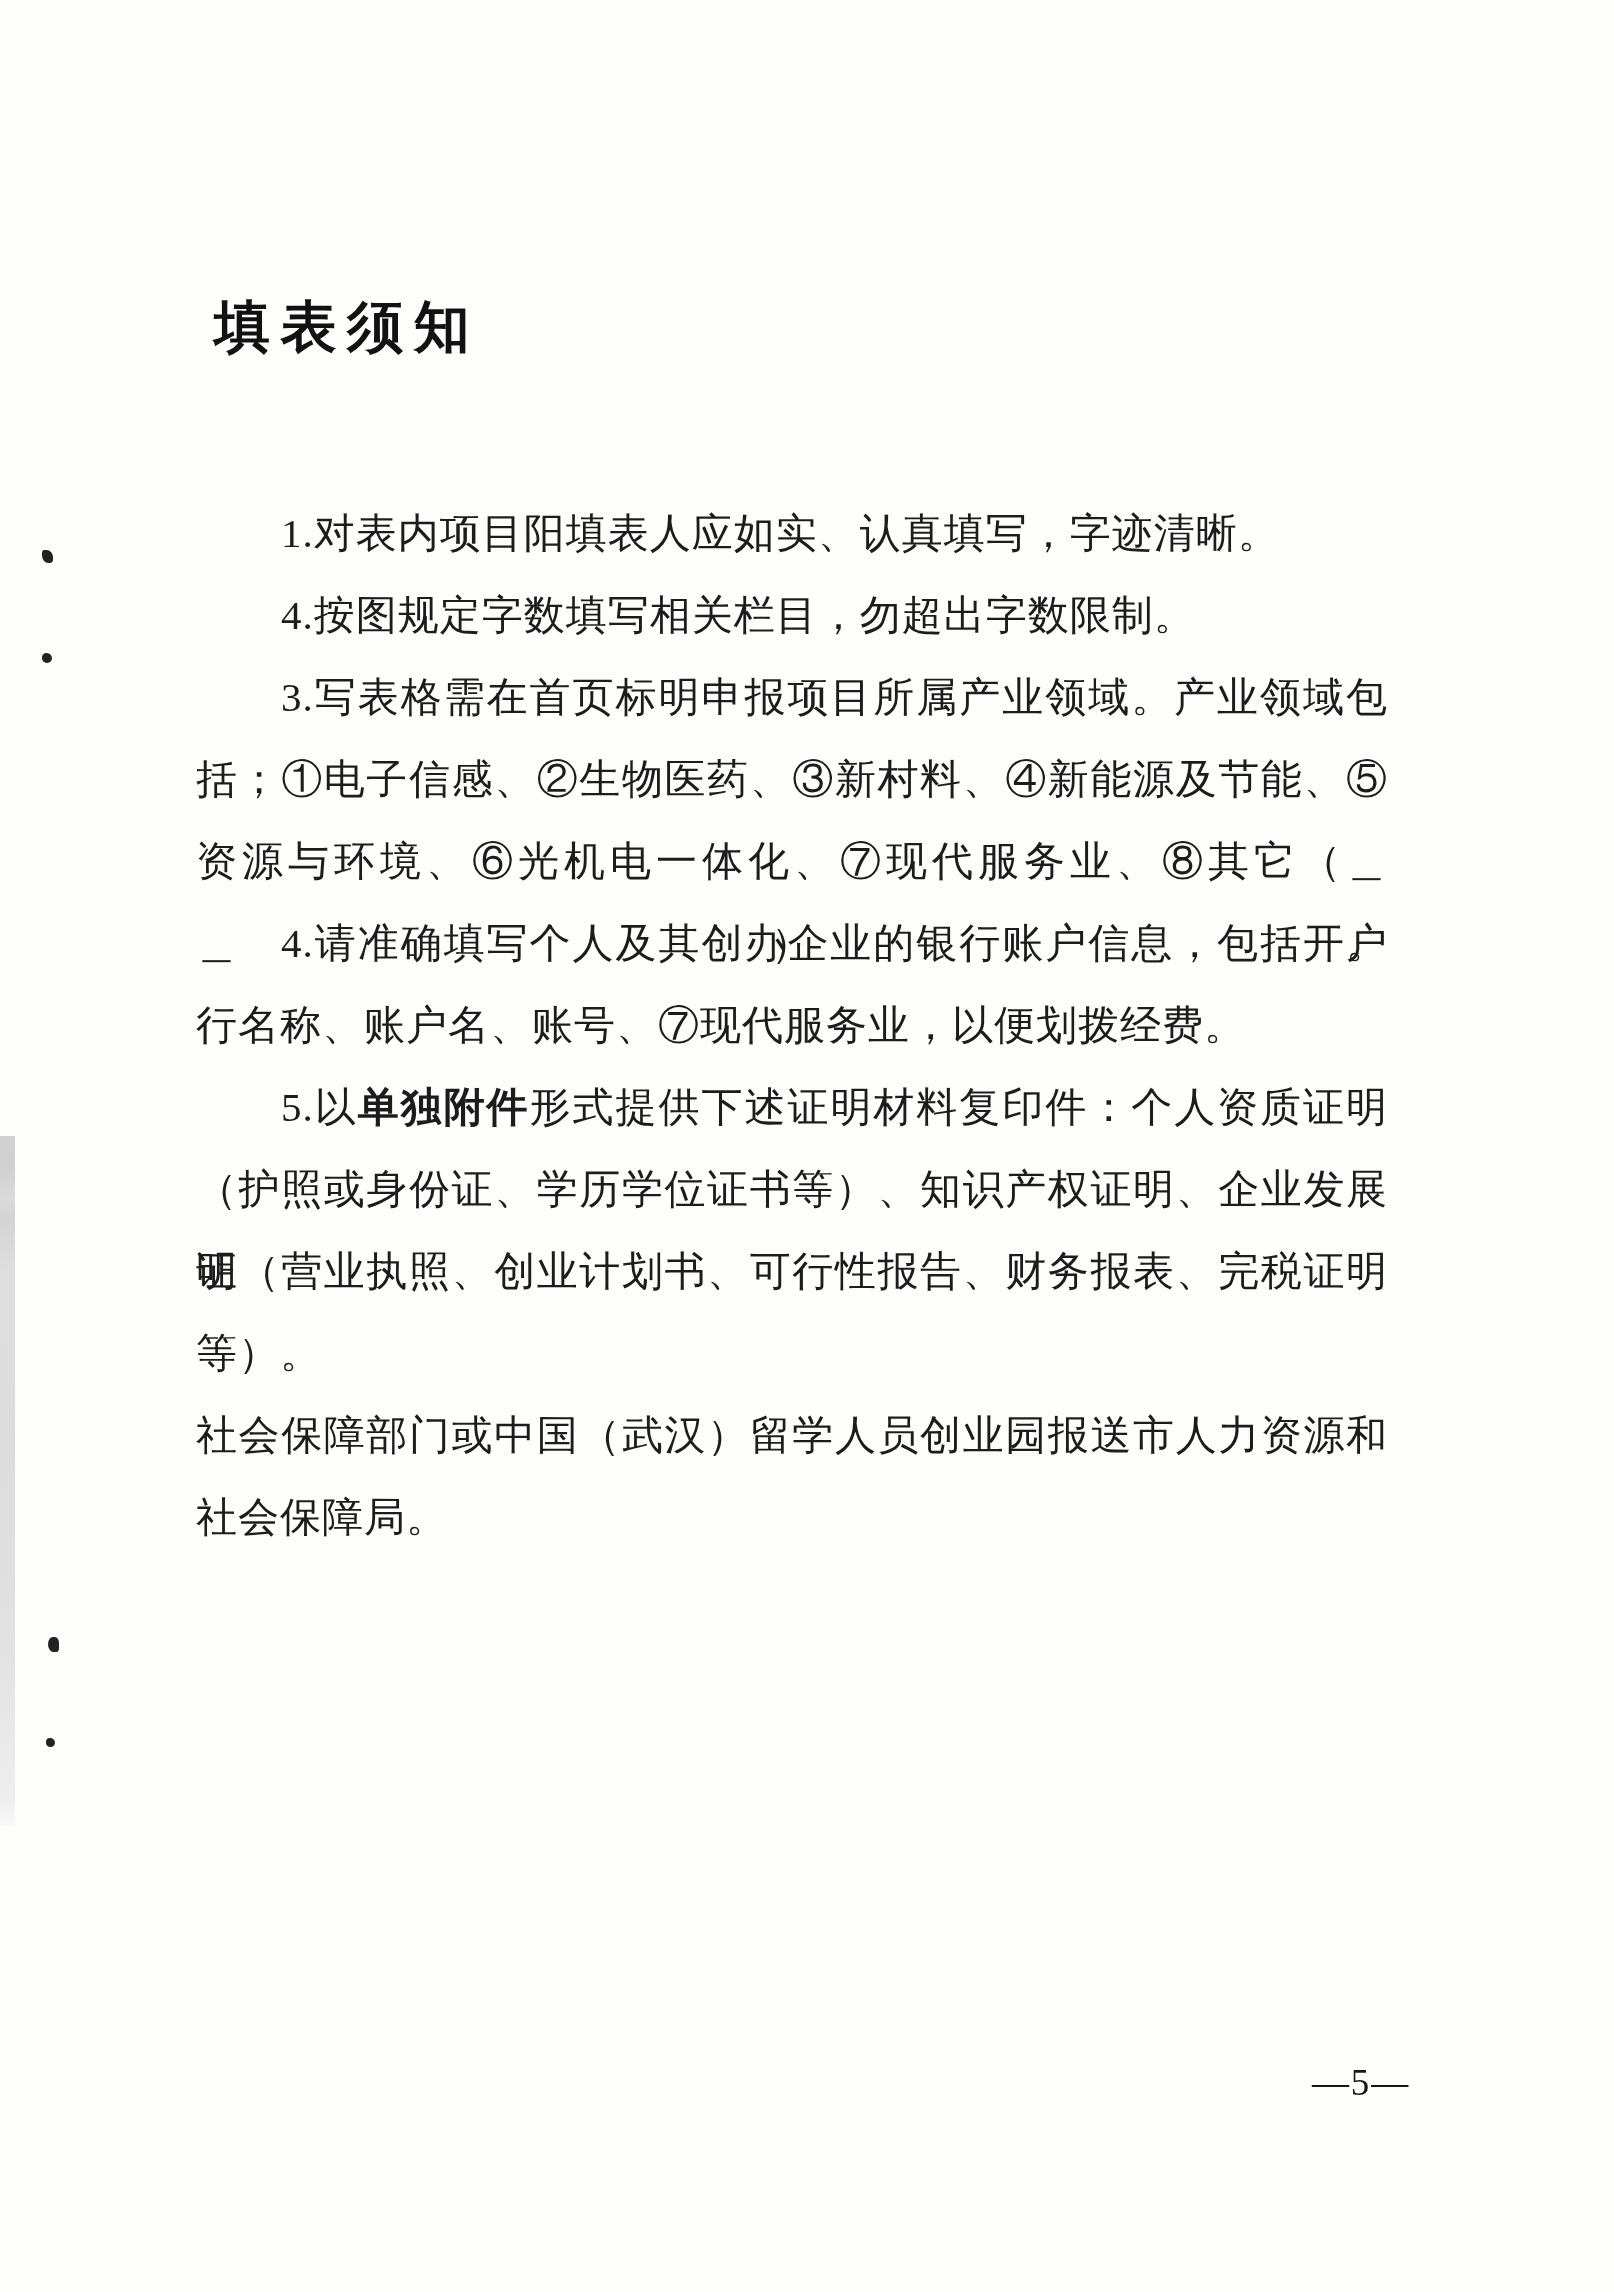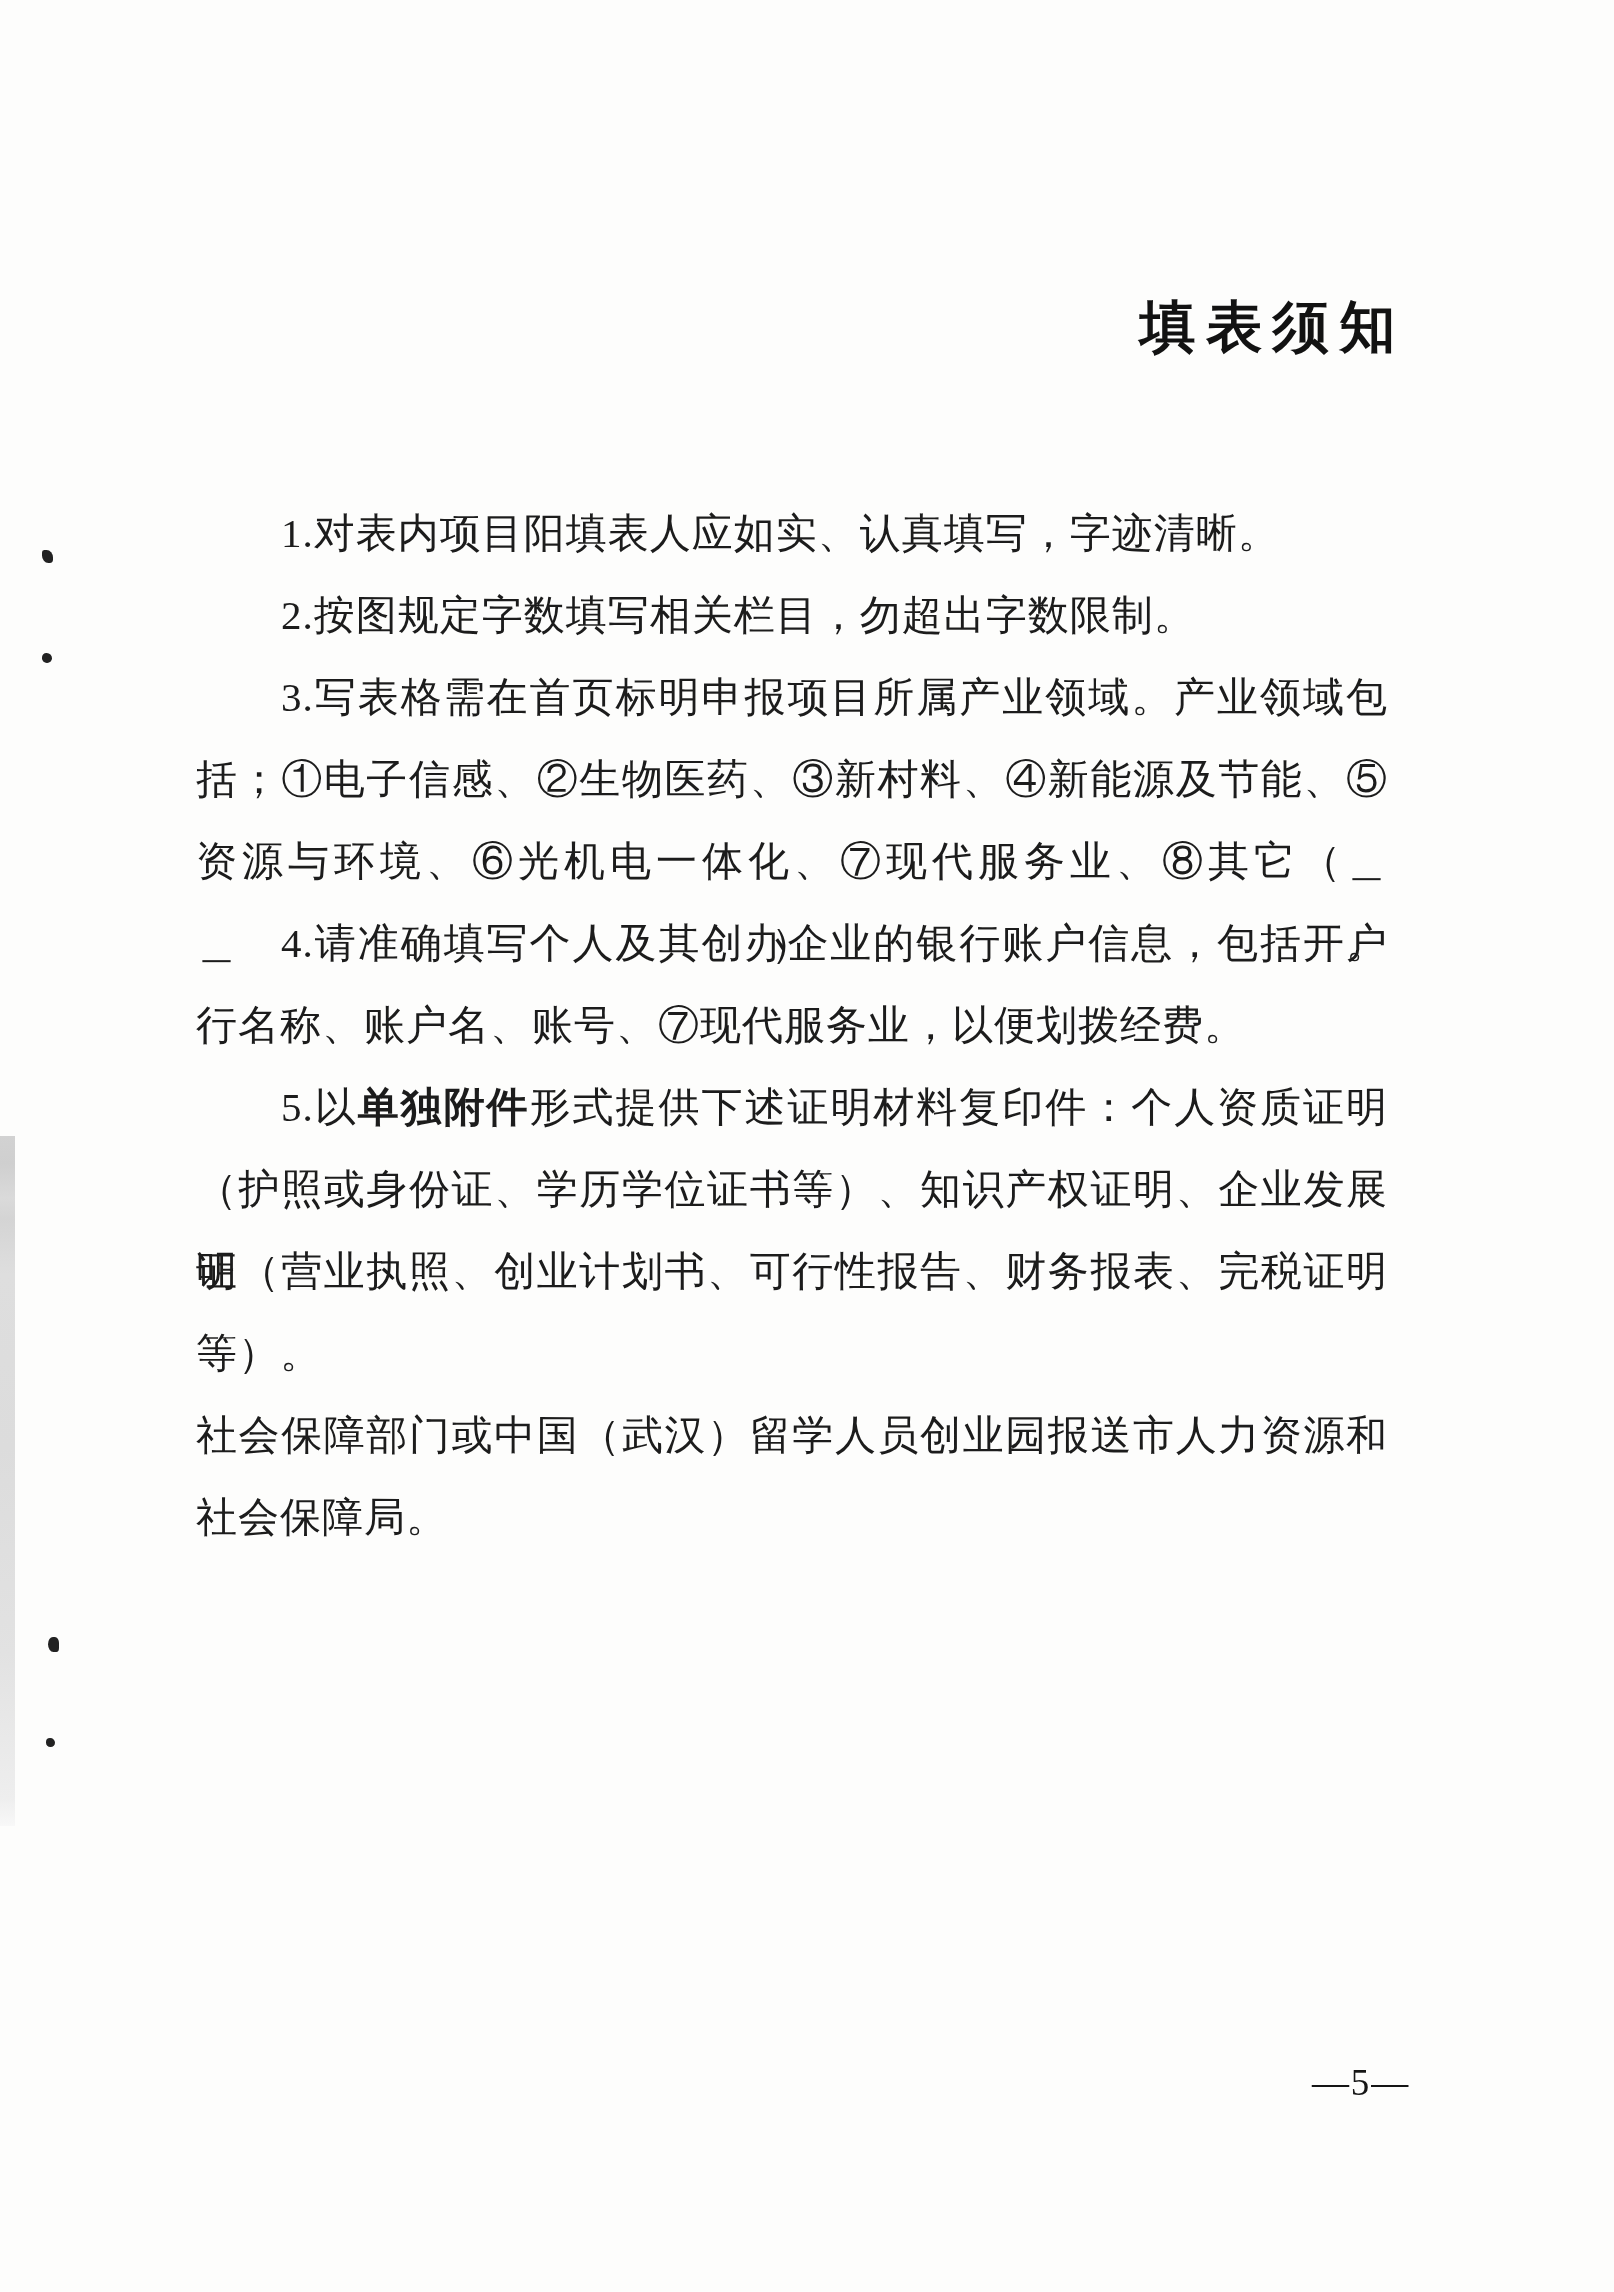--- a/index.html
+++ b/index.html
@@ -36,21 +36,21 @@
   .speck-2 { left: 42px; top: 653px; width: 9.7px; height: 9.7px; }
   .speck-3 { left: 48px; top: 1637px; width: 10.6px; height: 15.4px; border-radius: 55% 45% 30% 60%; }
   .speck-4 { left: 46px; top: 1738px; width: 8.7px; height: 8.7px; }
 
   .doc-title {
     position: absolute;
     left: 214px;
     width: 1192px;
     top: 290px;
     margin: 0;
-    text-align: right;
+    text-align: left;
     font-size: 56px;
     font-weight: bold;
     letter-spacing: 10.6px;
     color: #121212;
     white-space: nowrap;
   }
   .notes {
     position: absolute;
     left: 196px;
     top: 492px;
@@ -89,21 +89,21 @@
   <div class="scan-strip"></div>
   <div class="speck speck-1"></div>
   <div class="speck speck-2"></div>
   <div class="speck speck-3"></div>
   <div class="speck speck-4"></div>
 
   <h1 class="doc-title">填表须知</h1>
 
   <div class="notes">
     <div class="ln ind"><span>1.对表内项目阳填表人应如实、认真填写，字迹清晰。</span></div>
-    <div class="ln ind"><span>2.按图规定字数填写相关栏目，勿超出字数限制。</span></div>
+    <div class="ln ind"><span>4.按图规定字数填写相关栏目，勿超出字数限制。</span></div>
     <div class="ln ind j"><span>3.写表格需在首页标明申报项目所属产业领域。产业领域包</span></div>
     <div class="ln j"><span>括；①电子信感、②生物医药、③新村料、④新能源及节能、⑤</span></div>
     <div class="ln j"><span>资源与环境、⑥光机电一体化、⑦现代服务业、⑧其它（＿＿）。</span></div>
     <div class="ln ind j"><span>4.请准确填写个人及其创办企业的银行账户信息，包括开户</span></div>
     <div class="ln"><span>行名称、账户名、账号、⑦现代服务业，以便划拨经费。</span></div>
     <div class="ln ind j"><span>5.以</span><span class="hei">单独附件</span><span>形式提供下述证明材料复印件：个人资质证明</span></div>
     <div class="ln j"><span>（护照或身份证、学历学位证书等）、知识产权证明、企业发展证</span></div>
     <div class="ln j"><span>明（营业执照、创业计划书、可行性报告、财务报表、完税证明</span></div>
     <div class="ln"><span>等）。</span></div>
     <div class="ln j"><span>社会保障部门或中国（武汉）留学人员创业园报送市人力资源和</span></div>

